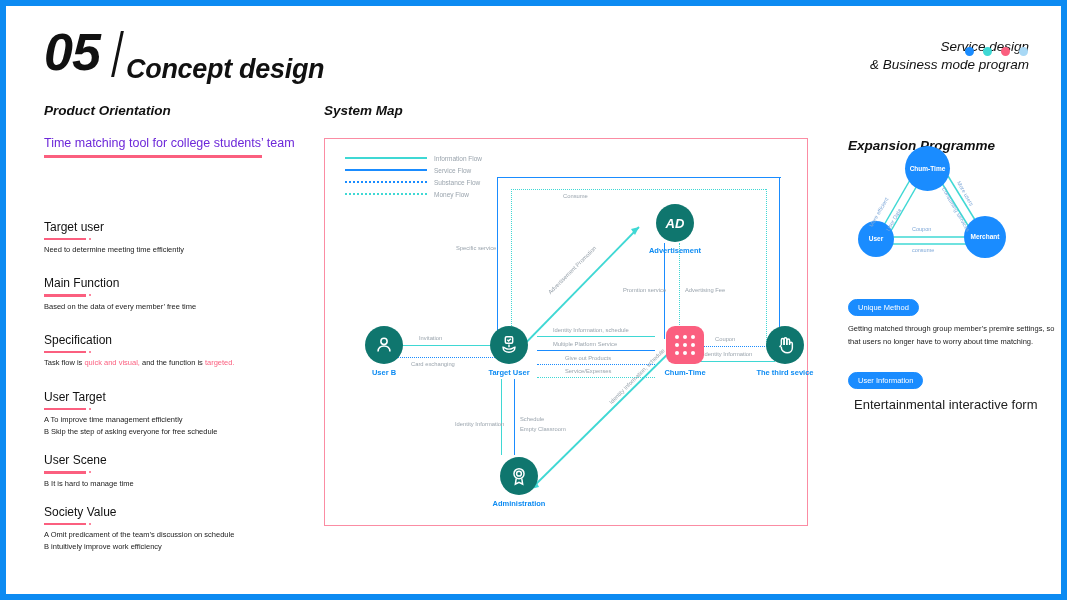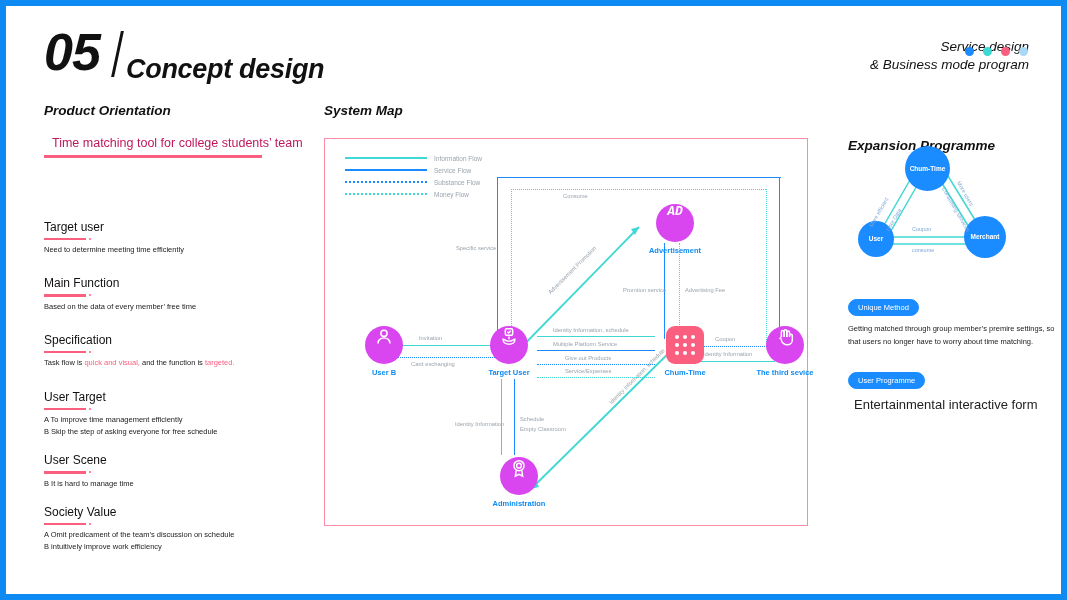--- a/index.html
+++ b/index.html
@@ -48,21 +48,21 @@
 
   
   .sec-title{
     position:absolute;
     font-size:13.5px;font-weight:700;font-style:italic;color:#111;
   }
 
   
   #leftcol{position:absolute;left:38px;top:130px;width:265px;}
   .lead{
-    font-size:12.5px;color:#be185d;margin:0 0 4px 8px;line-height:1.2;
+    font-size:12.5px;color:#6d28d9;margin:0 0 4px 0;line-height:1.2;
   }
   .lead-rule{height:2.5px;background:#fb5f7f;width:218px;margin-bottom:6px;}
   .blk{margin-top:0;}
   .blk-h{font-size:12px;color:#111;margin:0 0 3px 0;line-height:1.25;}
   .blk-rule{display:flex;align-items:center;gap:3px;margin-bottom:4px;}
   .blk-rule span{display:block;height:2.2px;width:42px;background:#fb5f7f;}
   .blk-rule i{display:block;width:2px;height:2px;background:#fb5f7f;border-radius:50%;}
   .blk-b{font-size:7.5px;color:#222;line-height:1.55;margin:0;}
   .pinktxt{color:#fb5f7f;}
 
@@ -77,22 +77,22 @@
   .legend{position:absolute;left:20px;top:13px;}
   .leg-row{display:flex;align-items:center;height:12px;}
   .leg-line{width:82px;height:0;margin-right:7px;}
   .leg-solid{border-top:2.2px solid;}
   .leg-dash{border-top:2.2px dotted;}
   .leg-lbl{font-size:6.5px;color:#9aa4ad;}
 
   .node{position:absolute;text-align:center;}
   .node .circ{
     width:38px;height:38px;border-radius:50%;
-    background:#d946ef;margin:0 auto;
-    display:flex;align-items:flex-start;justify-content:center;font-family:Liberation Mono, monospace;
+    background:#0f766e;margin:0 auto;
+    display:flex;align-items:center;justify-content:center;
   }
   .node .sq{
     width:38px;height:38px;border-radius:9px;
     background:#fb5f7f;margin:0 auto;
     display:flex;align-items:center;justify-content:center;
   }
   .node .lbl{
     margin-top:4px;font-size:7.5px;font-weight:700;color:#0d8bf2;
     white-space:nowrap;
   }
@@ -385,19 +385,19 @@
       <div class="tlbl" style="left:64px;top:103px">consume</div>
     </div>
 
 
     <div style="margin-top:32px">
       <span class="pill">Unique Method</span>
       <p class="rp-body">Getting matched through group member’s premire settings, so that users no longer have to worry about time matching.</p>
     </div>
 
     <div style="margin-top:20px">
-      <span class="pill">User Programme</span>
+      <span class="pill">User Information</span>
       <p class="rp-big">Entertainmental interactive form</p>
     </div>
 
   </div>
 
 </div>
 
 </body></html>

